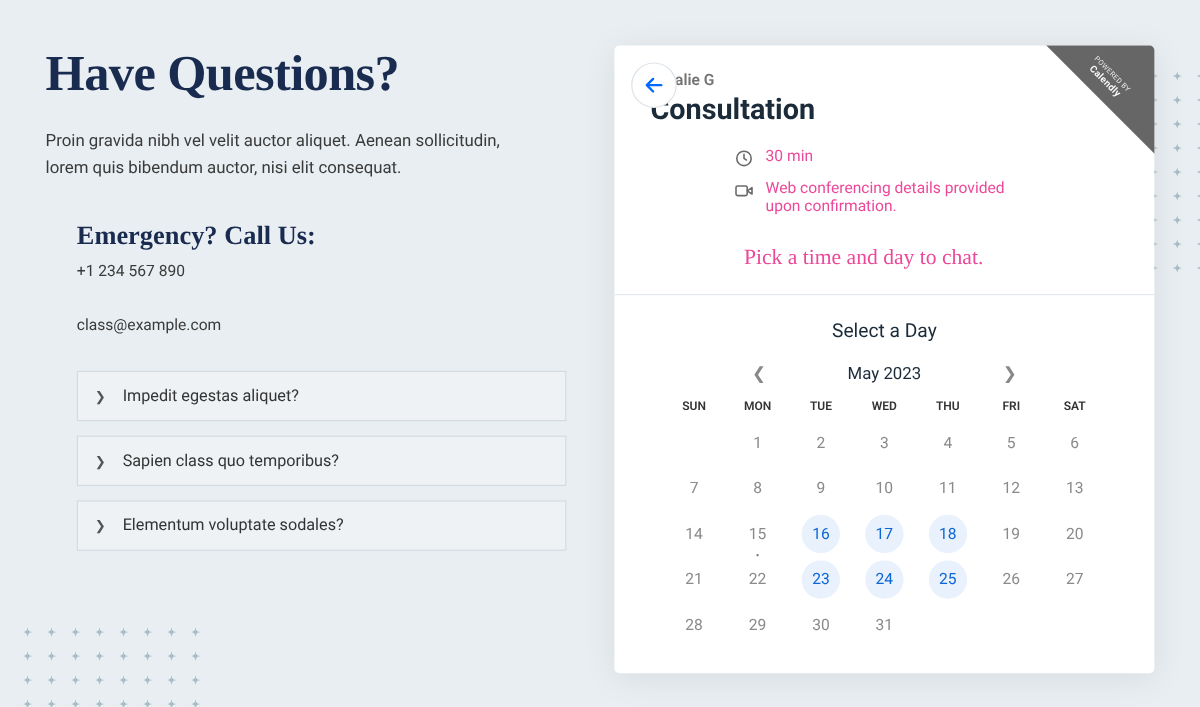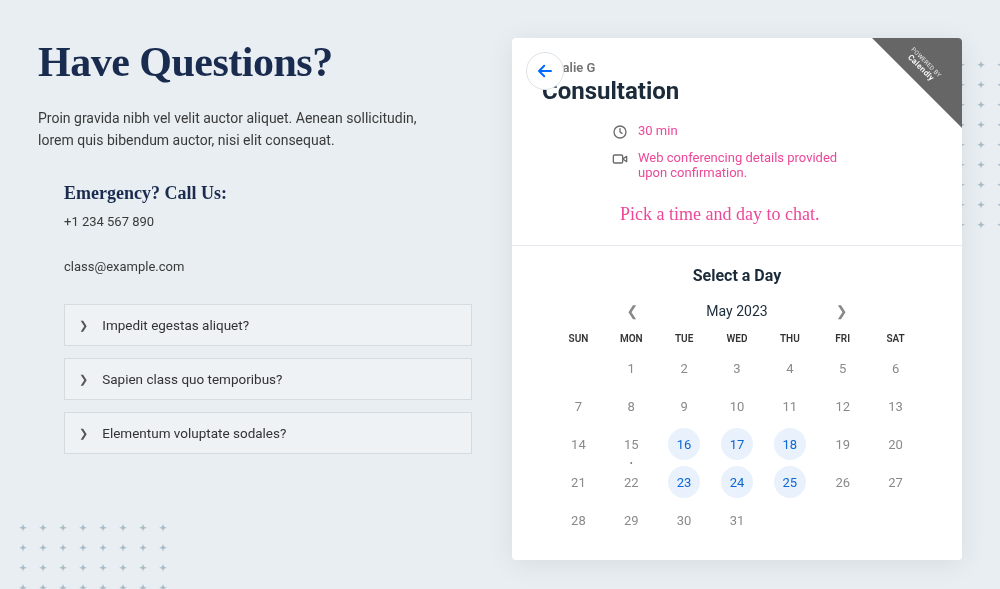--- a/index.html
+++ b/index.html
@@ -11,21 +11,21 @@
   }
   .page{display:flex;gap:40px;padding:38px;}
   .left{flex:1;min-width:0;}
   h1{
     font-family:Georgia,"Times New Roman",serif;
     font-size:42px;font-weight:700;color:#1a2b50;
     letter-spacing:-0.5px;margin-bottom:22px;
   }
   .lead{font-size:14px;line-height:1.55;color:#3a3a3a;margin-bottom:32px;max-width:400px;}
   .sub-block{padding-left:26px;margin-bottom:30px;}
-  .sub-h{font-family:Georgia,"Times New Roman",serif;font-size:18px;font-weight:700;color:#1a2b50;margin-bottom:10px;}
+  .sub-h{font-family:Georgia,"Times New Roman",serif;font-size:22px;font-weight:700;color:#1a2b50;margin-bottom:10px;}
   .sub-text{font-size:13px;color:#3a3a3a;}
   .faq-item{
     border:1px solid #d4dbe1;background:#fff0;
     background:#eef2f5;
     padding:12px 14px;margin-bottom:12px;display:flex;align-items:center;gap:14px;
     font-size:13.5px;color:#333;cursor:pointer;
   }
   .faq-item .chev{font-size:11px;color:#555;}
   
   .widget{
@@ -49,21 +49,21 @@
   .header{
     padding:22px 30px 18px;text-align:left;
   }
   .host{font-size:13px;color:#737373;font-weight:600;margin-bottom:2px;}
   .service{font-size:24px;font-weight:700;color:#1b2b3a;}
   .meta{padding:0 100px 14px;font-size:13px;color:#ec4899;}
   .meta-row{display:flex;gap:10px;align-items:flex-start;margin-bottom:10px;}
   .meta-row svg{flex:none;margin-top:1px;}
   .desc{padding:0 108px 20px;font-size:18px;color:#ec4899;font-family:Liberation Serif, serif;}
   .divider{height:1px;background:#e5e9ee;}
-  .select-h{text-align:center;font-size:16px;font-weight:700;color:#1b2b3a;padding:20px 0 14px;}
+  .select-h{text-align:center;font-size:16px;font-weight:400;color:#1b2b3a;padding:20px 0 14px;}
   .month-nav{display:flex;align-items:center;justify-content:center;gap:60px;font-size:14px;color:#1b2b3a;padding-bottom:10px;}
   .month-nav .arrow{color:#888;cursor:pointer;font-size:14px;padding:4px 8px;user-select:none;}
   .dows{display:grid;grid-template-columns:repeat(7,1fr);padding:0 40px;font-size:10px;color:#333;font-weight:600;text-align:center;margin-bottom:8px;}
   .days{display:grid;grid-template-columns:repeat(7,1fr);padding:0 40px 24px;row-gap:6px;}
   .day{
     height:32px;display:flex;align-items:center;justify-content:center;font-size:13px;color:#8a8a8a;border-radius:50%;
     position:relative;
   }
   .day.avail{background:#e8f1fc;color:#0b66d6;font-weight:400;cursor:pointer;width:32px;justify-self:center;}
   .day .dot{position:absolute;bottom:-8px;left:50%;transform:translateX(-50%);font-size:9px;color:#777;}

